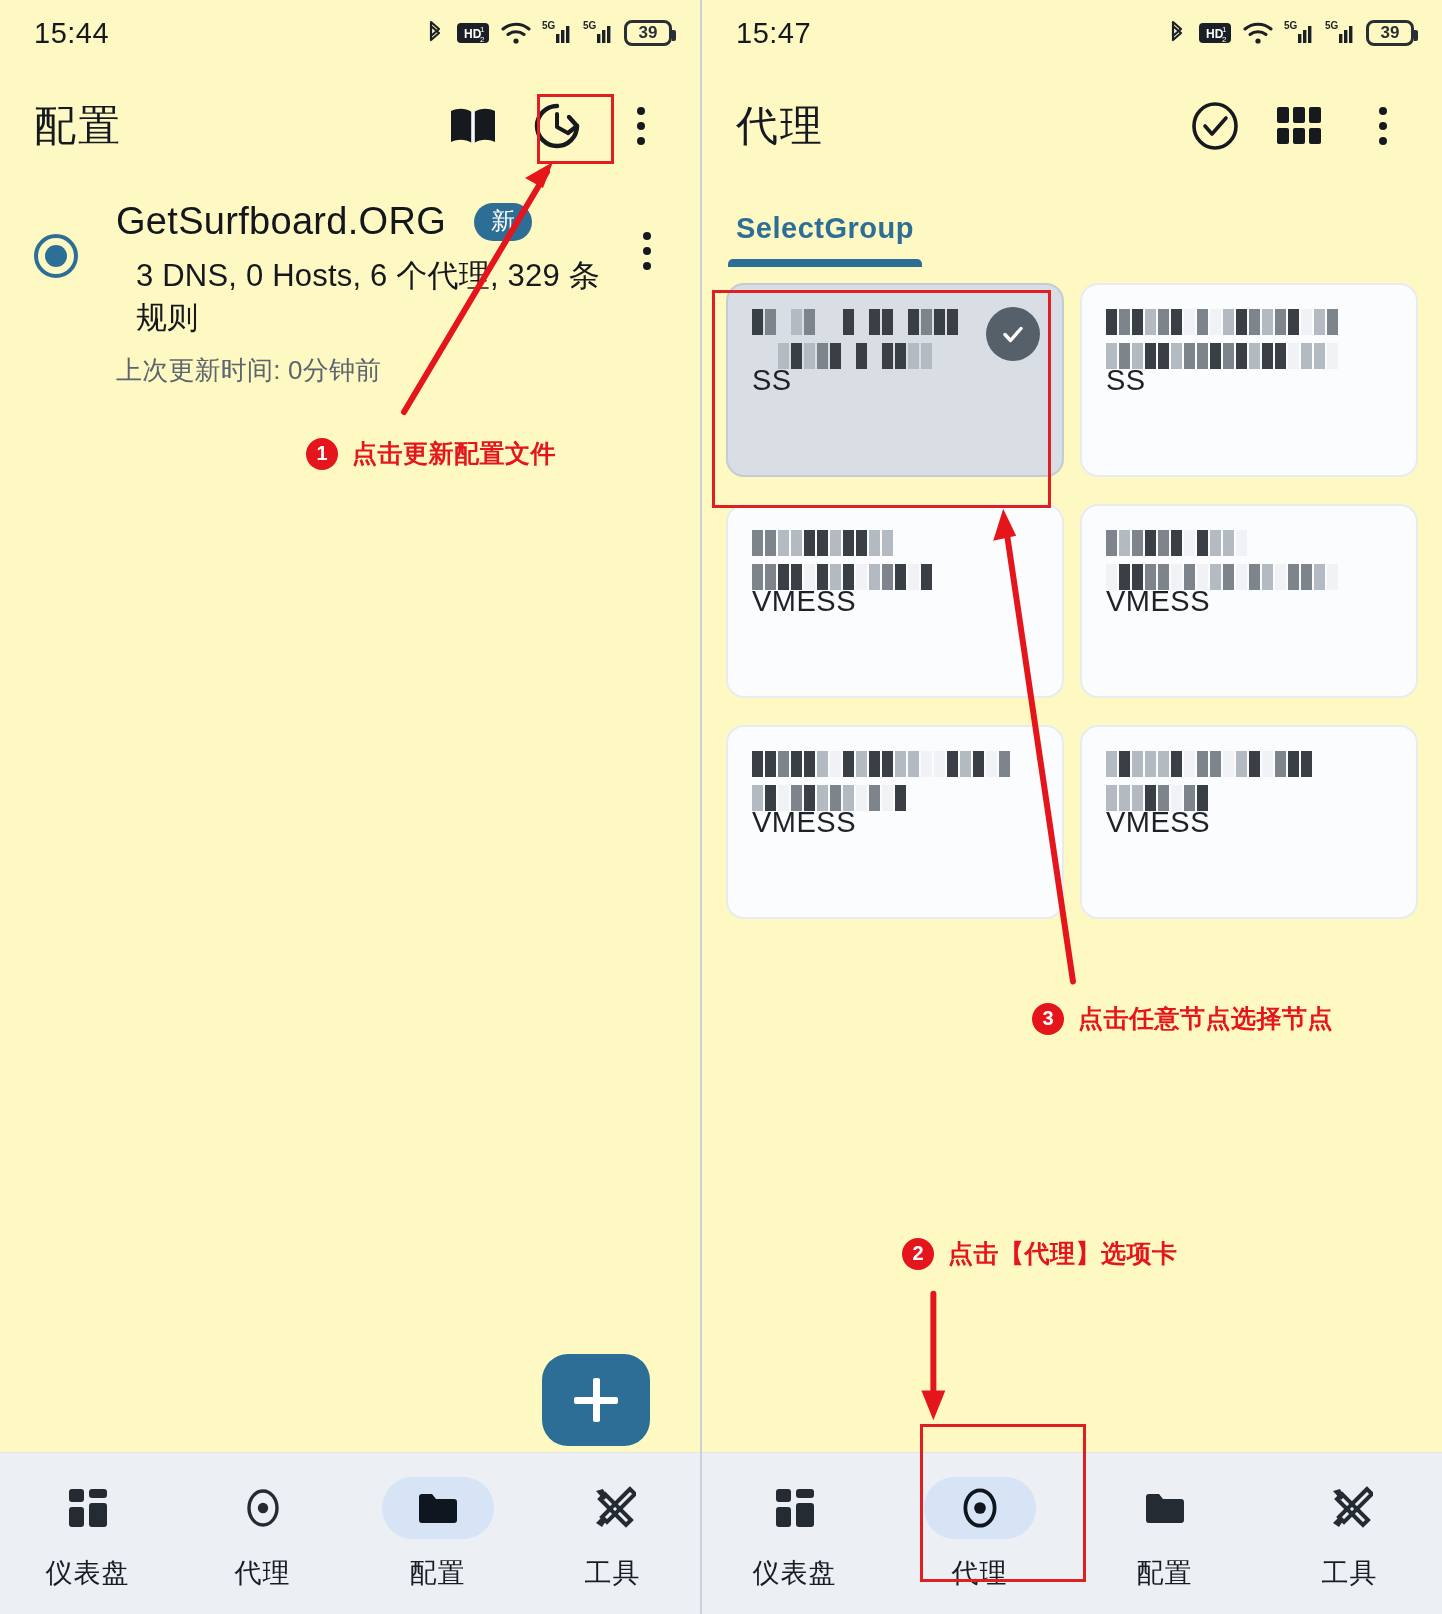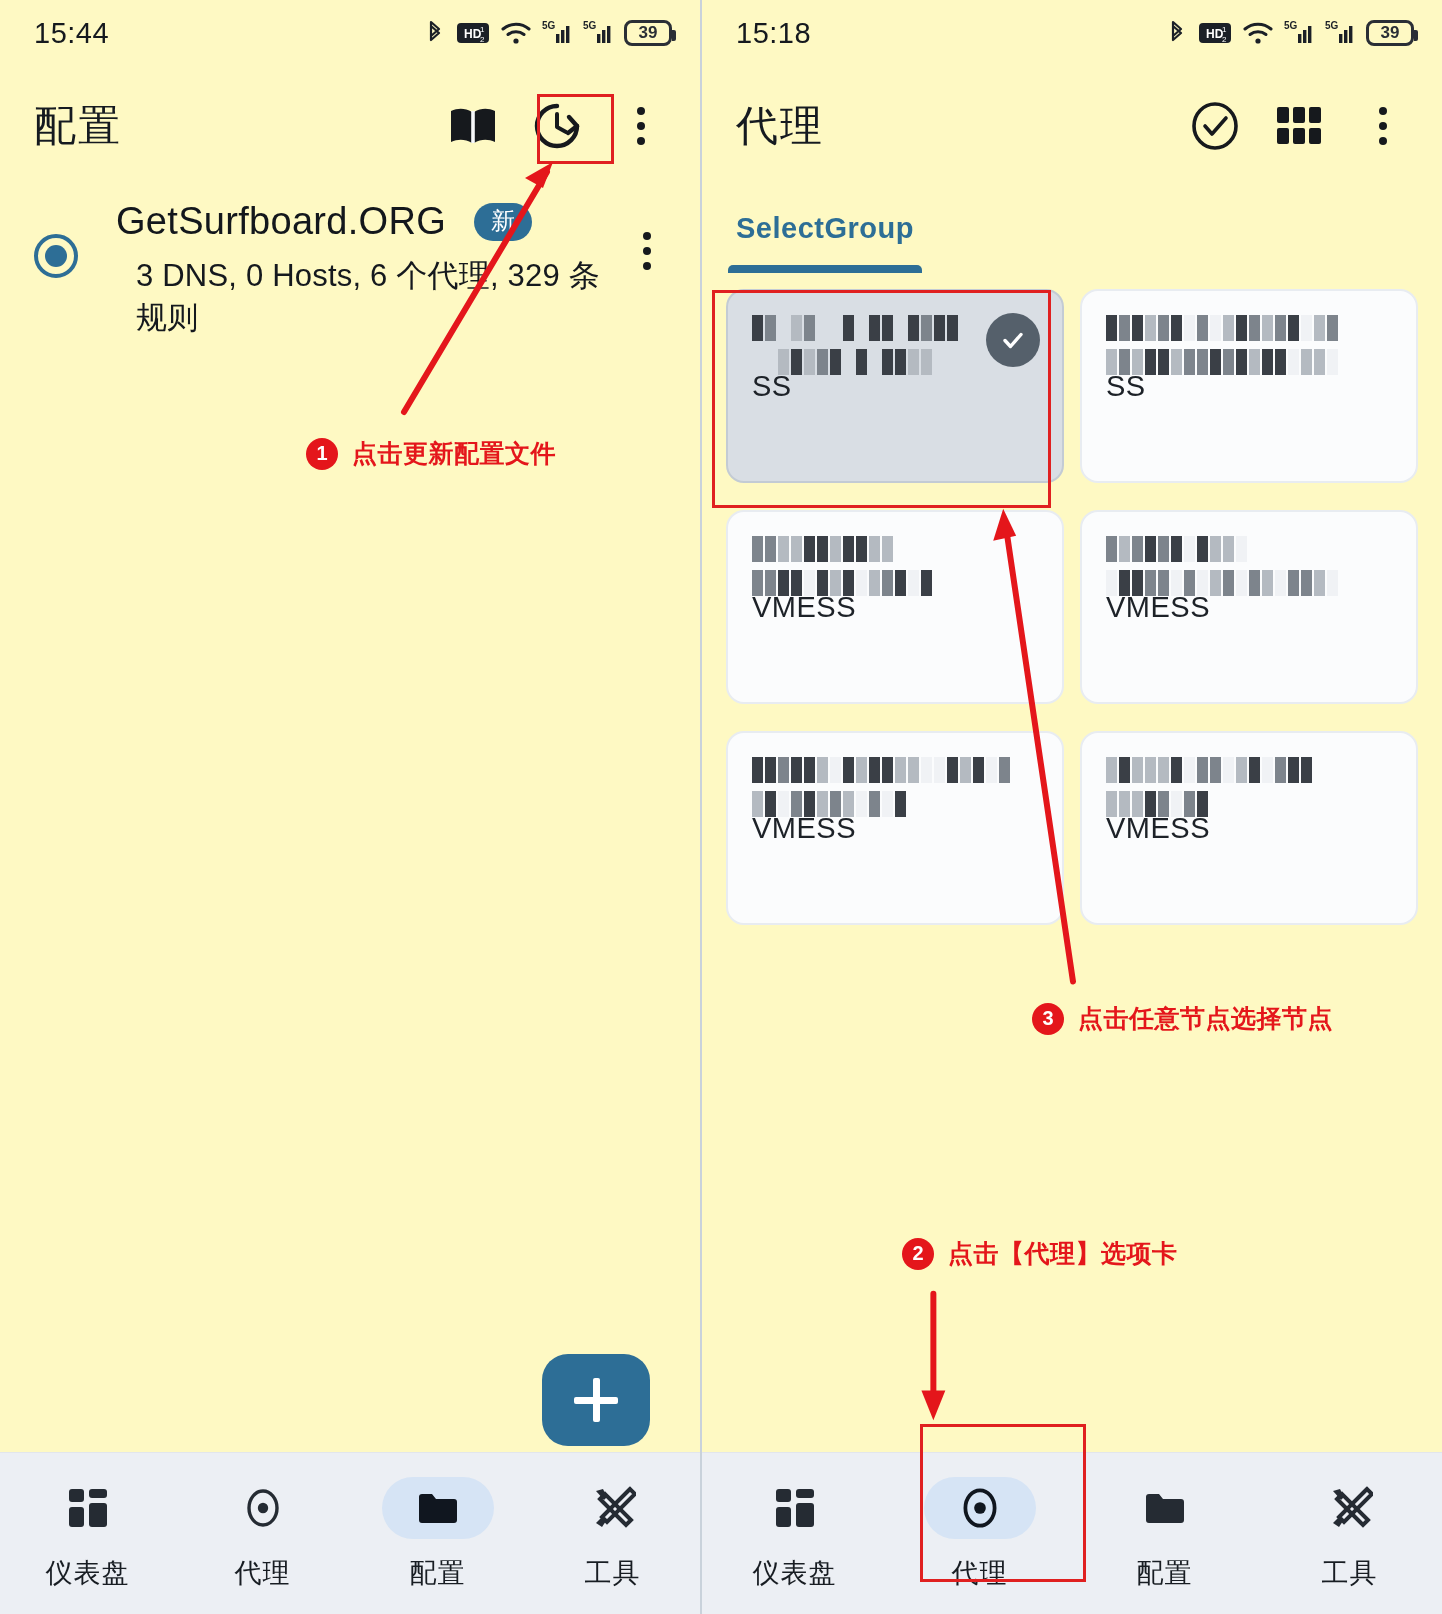--- a/index.html
+++ b/index.html
@@ -90,21 +90,21 @@
     background: #eceff4; display: flex; align-items: center;
     border-top: 1px solid #e2e6ec;
   }
   .navitem { flex: 1; display: flex; flex-direction: column; align-items: center; gap: 16px; position: relative; }
   .navpill { width: 112px; height: 62px; border-radius: 32px; display: flex; align-items: center; justify-content: center; }
   .navitem.active .navpill { background: #d6e4f5; }
   .navlabel { font-size: 27px; color: #181d23; letter-spacing: 1px; }
 
   
   .tabs { padding: 26px 0 0 34px; position: relative; }
-  .tab { display: inline-block; position: relative; padding-bottom: 28px; }
+  .tab { display: inline-block; position: relative; padding-bottom: 22px; }
   .tab .tablabel { font-size: 29px; color: #2d6e96; font-weight: 600; letter-spacing: .5px; }
   .tab .underline { position: absolute; left: -8px; right: -8px; bottom: 0; height: 8px; background: #2d6e96; border-radius: 5px 5px 0 0; }
 
   
   .grid { padding: 16px 24px 0 24px; display: grid; grid-template-columns: 1fr 1fr; gap: 27px 16px; position: relative; }
   .card {
     background: #fbfcfd; border: 2px solid #e8ecf1; border-radius: 18px;
     height: 194px; padding: 24px 22px 0 24px; position: relative; overflow: hidden;
   }
   .card.selected { background: #d9dee4; border-color: #c3cbd4; }
@@ -191,20 +191,21 @@
     <div class="profile">
       <div class="radio">
           <i></i>
         </div>
       <div class="profile-body">
         <div class="prow1">
           <div class="pname">GetSurfboard.ORG</div>
           <div class="badge-new">新</div>
         </div>
         <div class="psub">3 DNS, 0 Hosts, 6 个代理, 329 条规则</div>
+        <div class="pmeta">上次更新时间: 0分钟前</div>
       </div>
       <div class="kebab">
           <i></i>
           <i></i>
           <i></i>
         </div>
     </div>
 
     <svg class="arrow-svg" viewBox="0 0 700 1614">
       <line x1="404" y1="412" x2="547" y2="172" stroke="#e4161b" stroke-width="6" stroke-linecap="round"></line>
@@ -258,21 +259,21 @@
             </svg>
         </div>
         <div class="navlabel">工具</div>
       </div>
     </div>
   </div>
 
   <div class="phone right">
 
     <div class="statusbar">
-      <div class="clock">15:18</div>
+      <div class="clock">15:47</div>
       <div class="status-icons">
         <svg class="si" width="20" height="28" viewBox="0 0 20 28">
             <path d="M6 7l8 7-8 7V3l8 7-8 7" fill="none" stroke="#1b2027" stroke-width="2.2" stroke-linejoin="round"></path>
           </svg>
         <svg class="si" width="34" height="24" viewBox="0 0 34 24">
             <rect x="1" y="2" width="32" height="20" rx="4" fill="#1b2027"></rect>
             <text x="8" y="17" font-family="Liberation Sans, sans-serif" font-size="12" font-weight="bold" fill="#fff">HD</text>
             <text x="24" y="11" font-family="Liberation Sans, sans-serif" font-size="8" fill="#fff">1</text>
             <text x="24" y="21" font-family="Liberation Sans, sans-serif" font-size="8" fill="#fff">2</text>
           </svg>

